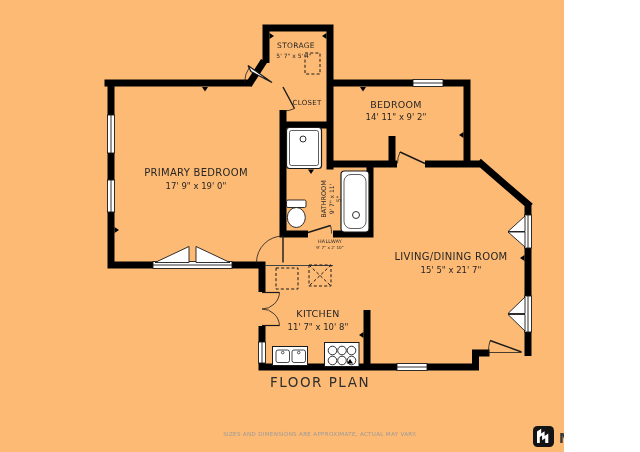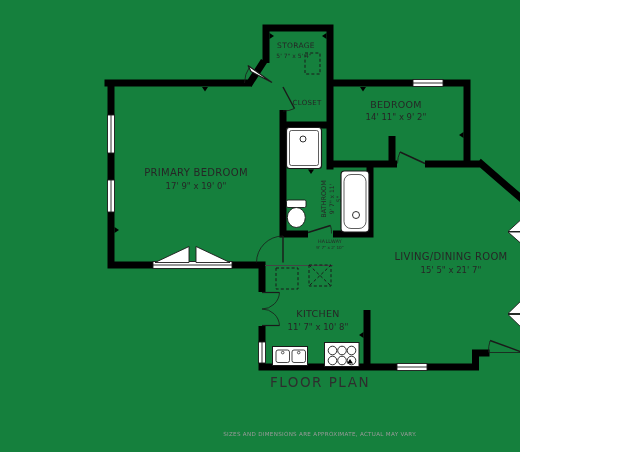--- a/index.html
+++ b/index.html
@@ -1,16 +1,16 @@
 <!DOCTYPE html>
 <html><head>
 <meta charset="utf-8">
 <style>
   html,body{margin:0;padding:0;background:#ffffff;}
-  .stage{position:relative;width:520px;height:452px;background:#15803d;overflow:hidden;
+  .stage{position:relative;width:564px;height:452px;background:#fdba74;overflow:hidden;
          font-family:"DejaVu Sans","Liberation Sans",sans-serif;}
   svg{display:block}
   text{fill:#262626;font-family:"DejaVu Sans","Liberation Sans",sans-serif;}
   .room-name{font-size:9.5px;letter-spacing:.3px;}
   .room-name.big{font-size:10px;}
   .room-name.small{font-size:7.5px;}
   .room-name.tiny{font-size:7px;}
   .room-name.micro{font-size:4.8px;}
   .room-dims{font-size:8.5px;}
   .room-dims.small{font-size:6px;}

